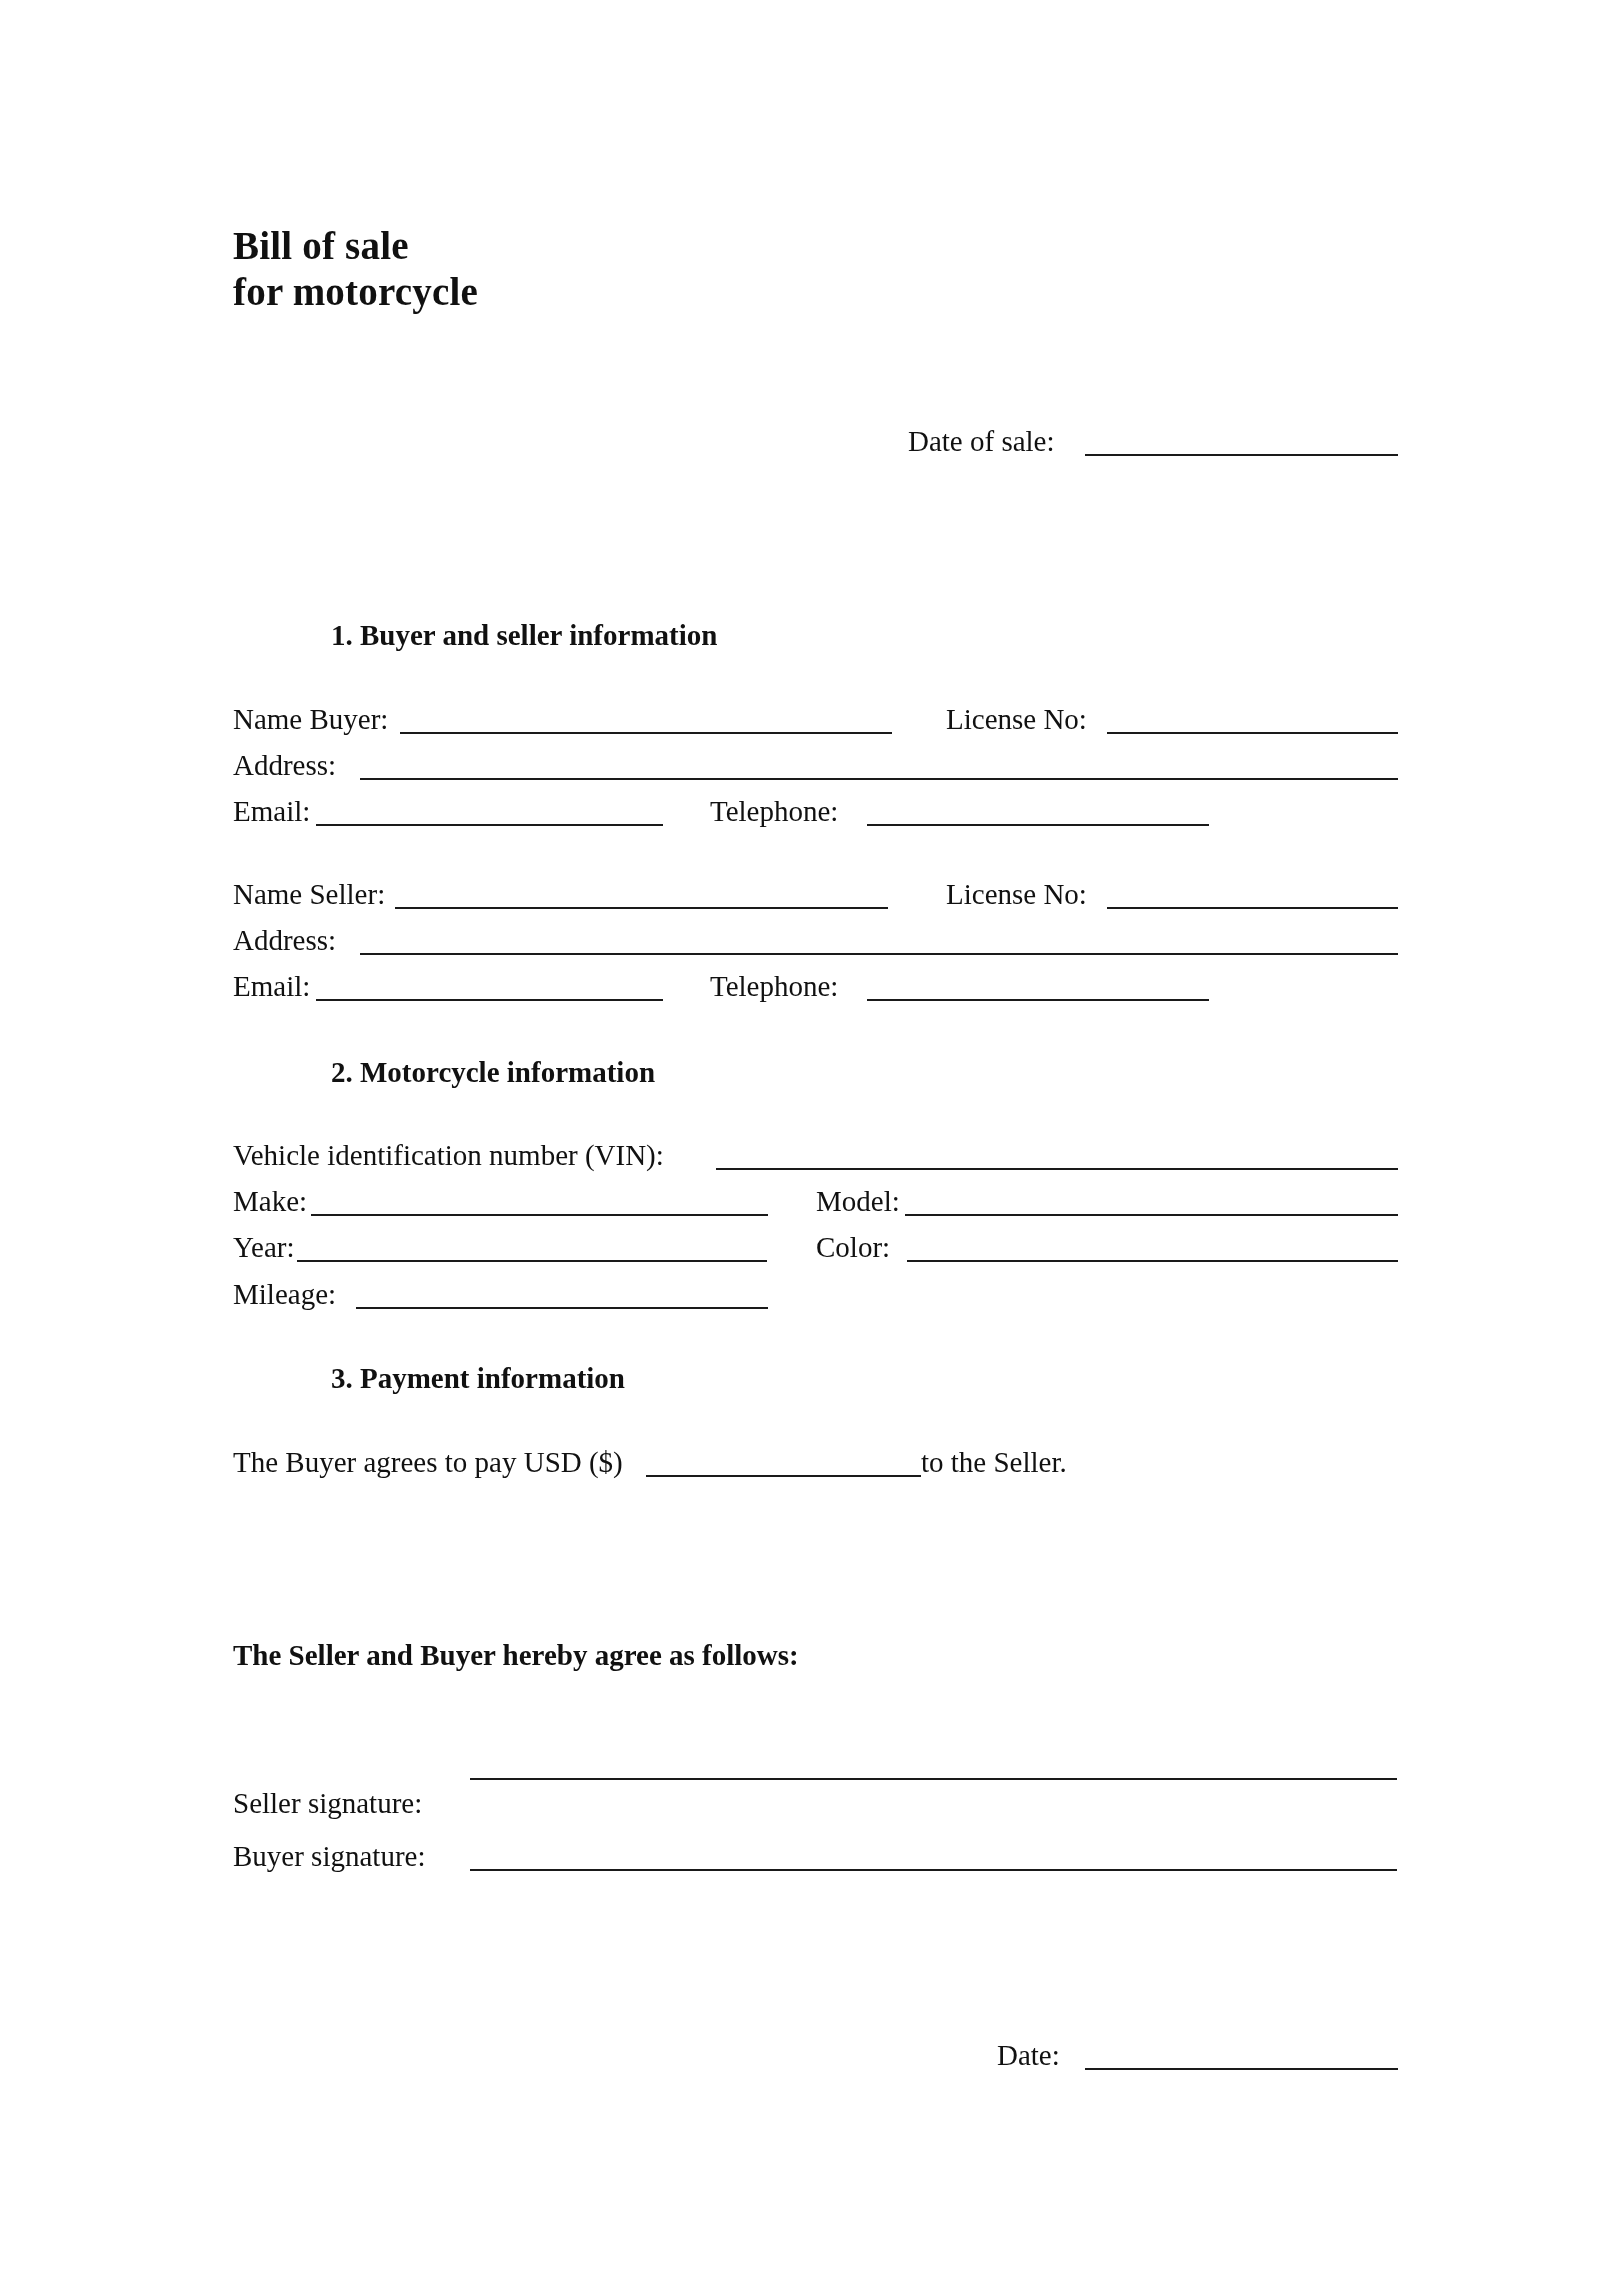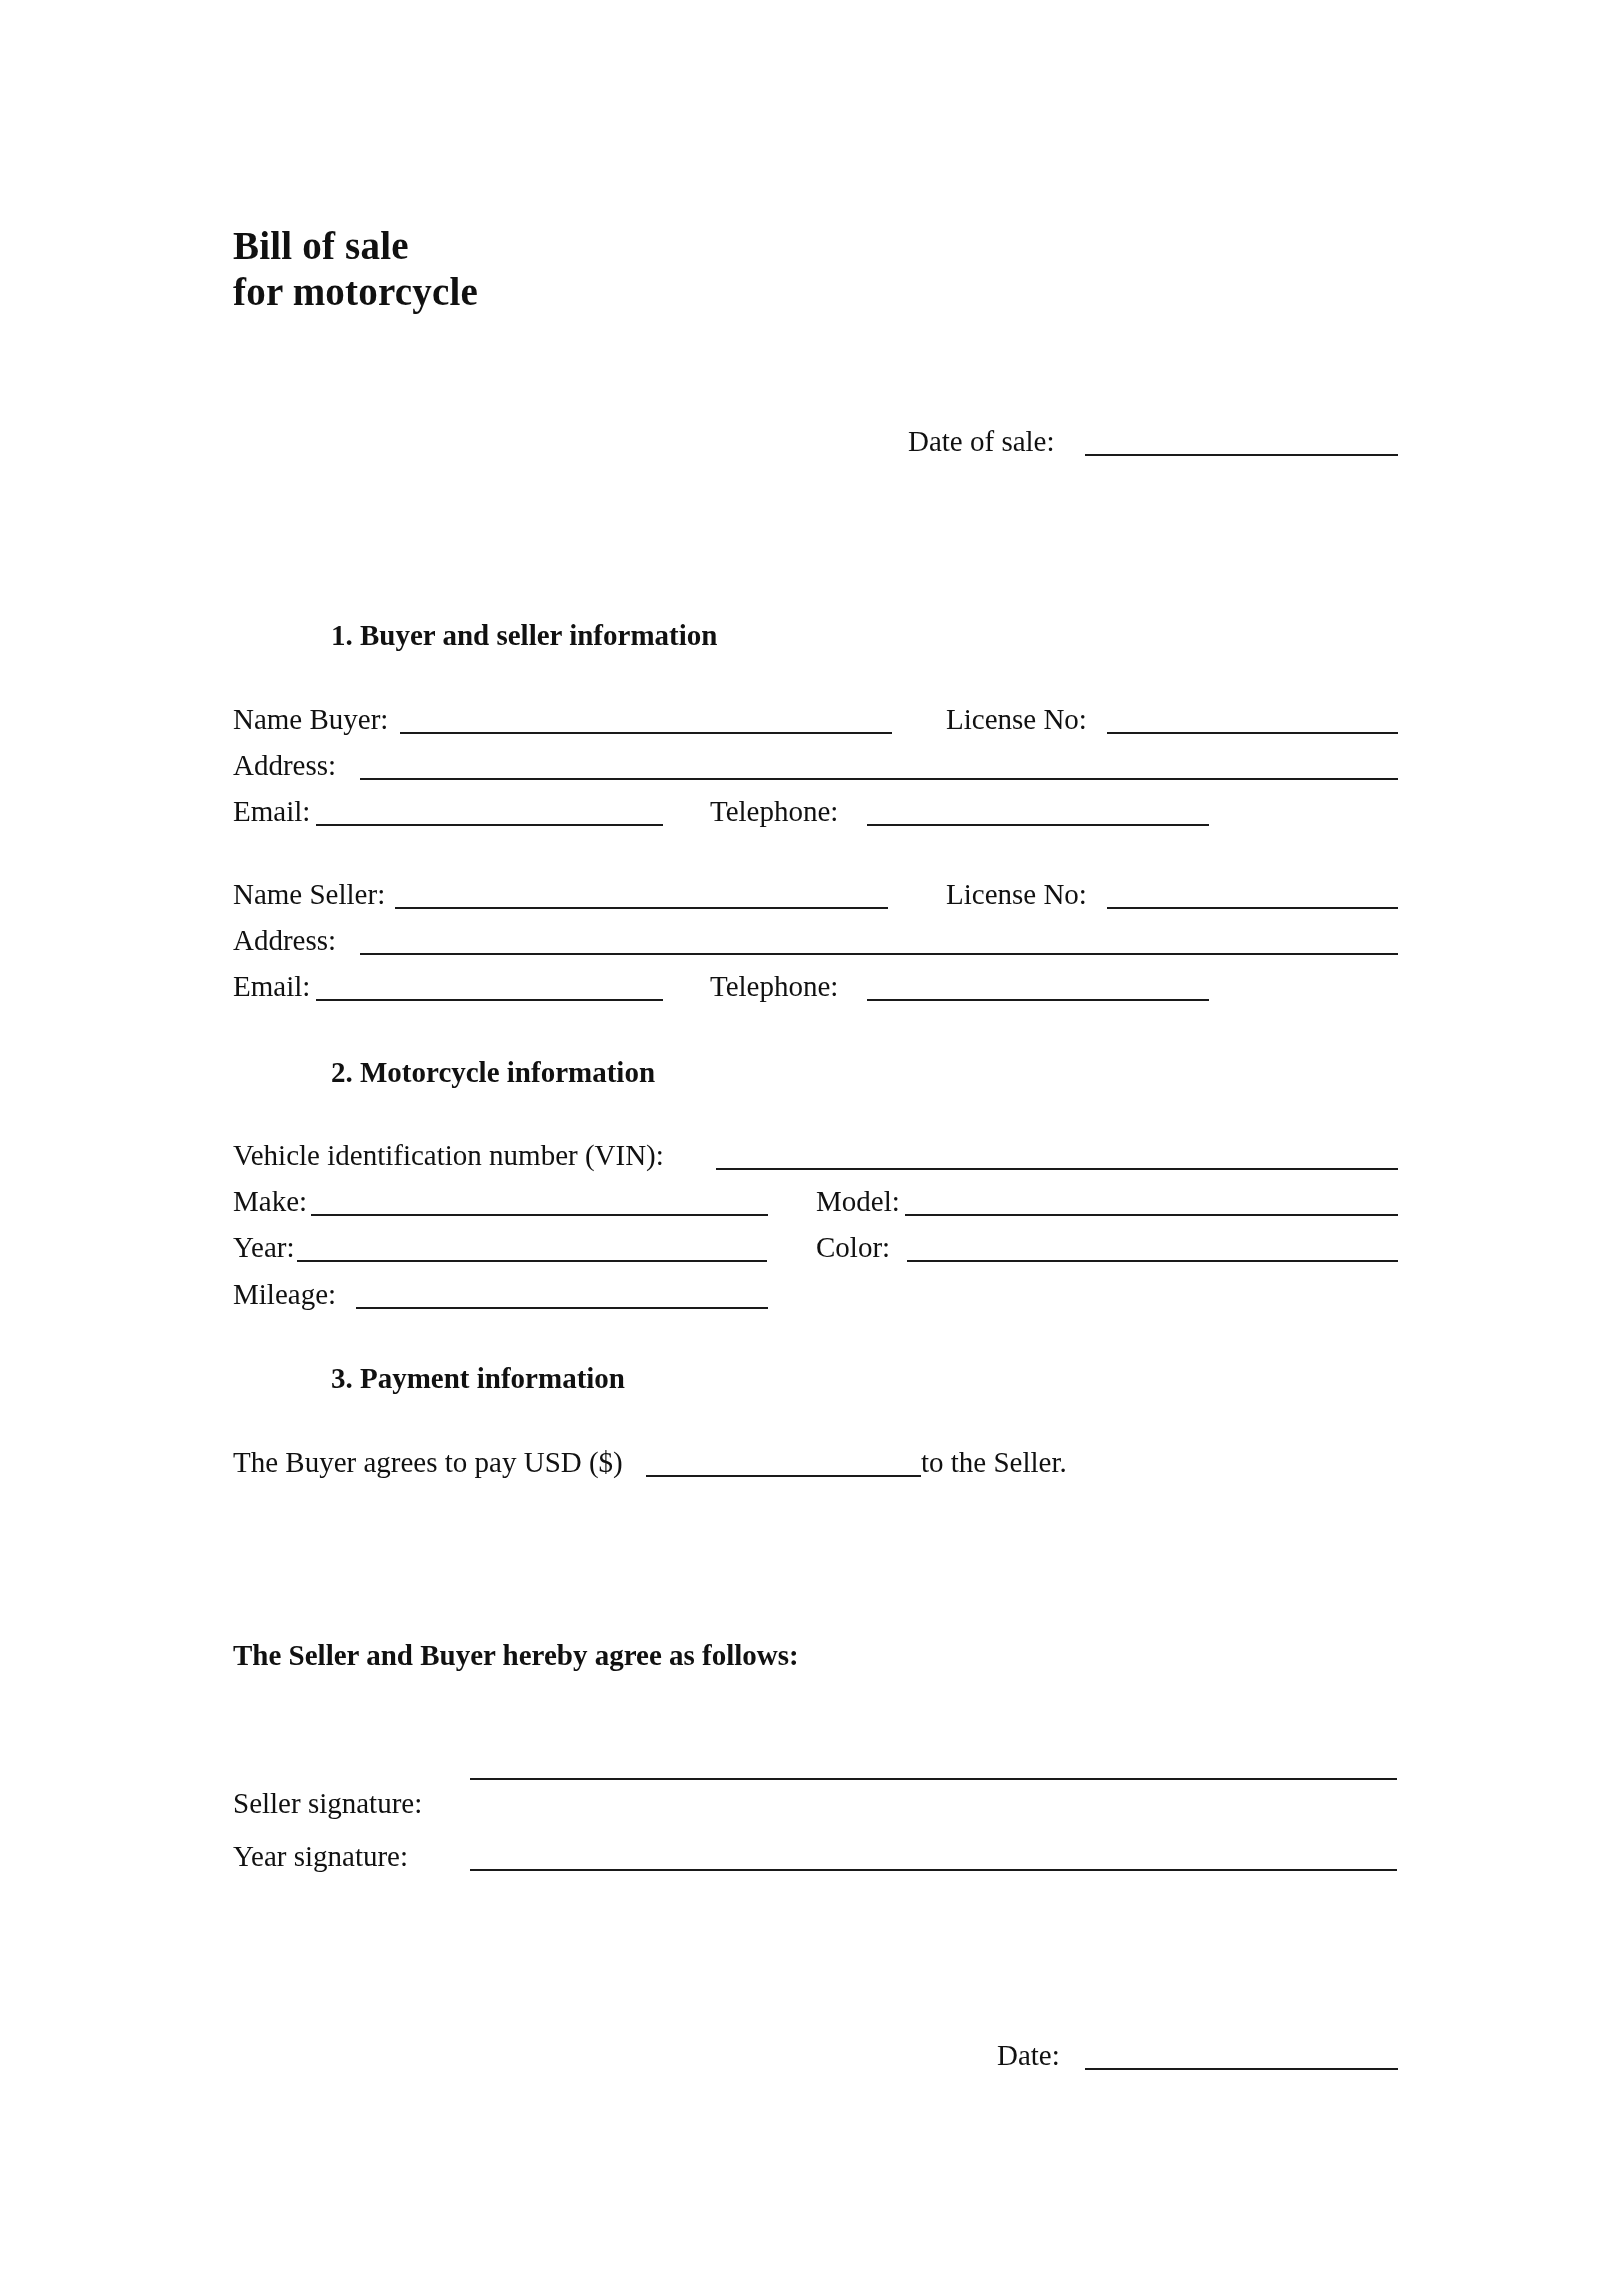--- a/index.html
+++ b/index.html
@@ -74,20 +74,20 @@
 
   <div class="abs txt" style="left:233px; top:1446px;">The Buyer agrees to pay USD ($)</div>
   <input class="line" style="left: 646px; top: 1446px; width: 275px;" value="">
   <div class="abs txt" style="left:921px; top:1446px;text-align:center;">to the Seller.</div>
 
   <div class="abs h2" style="left:233px; top:1639px;">The Seller and Buyer hereby agree as follows:</div>
 
   <div class="abs txt" style="left:233px; top:1749px;margin-top:38px;">Seller signature:</div>
   <input class="line" style="left: 470px; top: 1749px; width: 927px;" value="">
 
-  <div class="abs txt" style="left:233px; top:1840px;">Year signature:</div>
+  <div class="abs txt" style="left:233px; top:1840px;">Buyer signature:</div>
   <input class="line" style="left: 470px; top: 1840px; width: 927px;" value="">
 
   <div class="abs txt" style="left:997px; top:2039px;">Date:</div>
   <input class="line" style="left: 1085px; top: 2039px; width: 313px;" value="">
 
 </div>
 
 
 </body></html>

